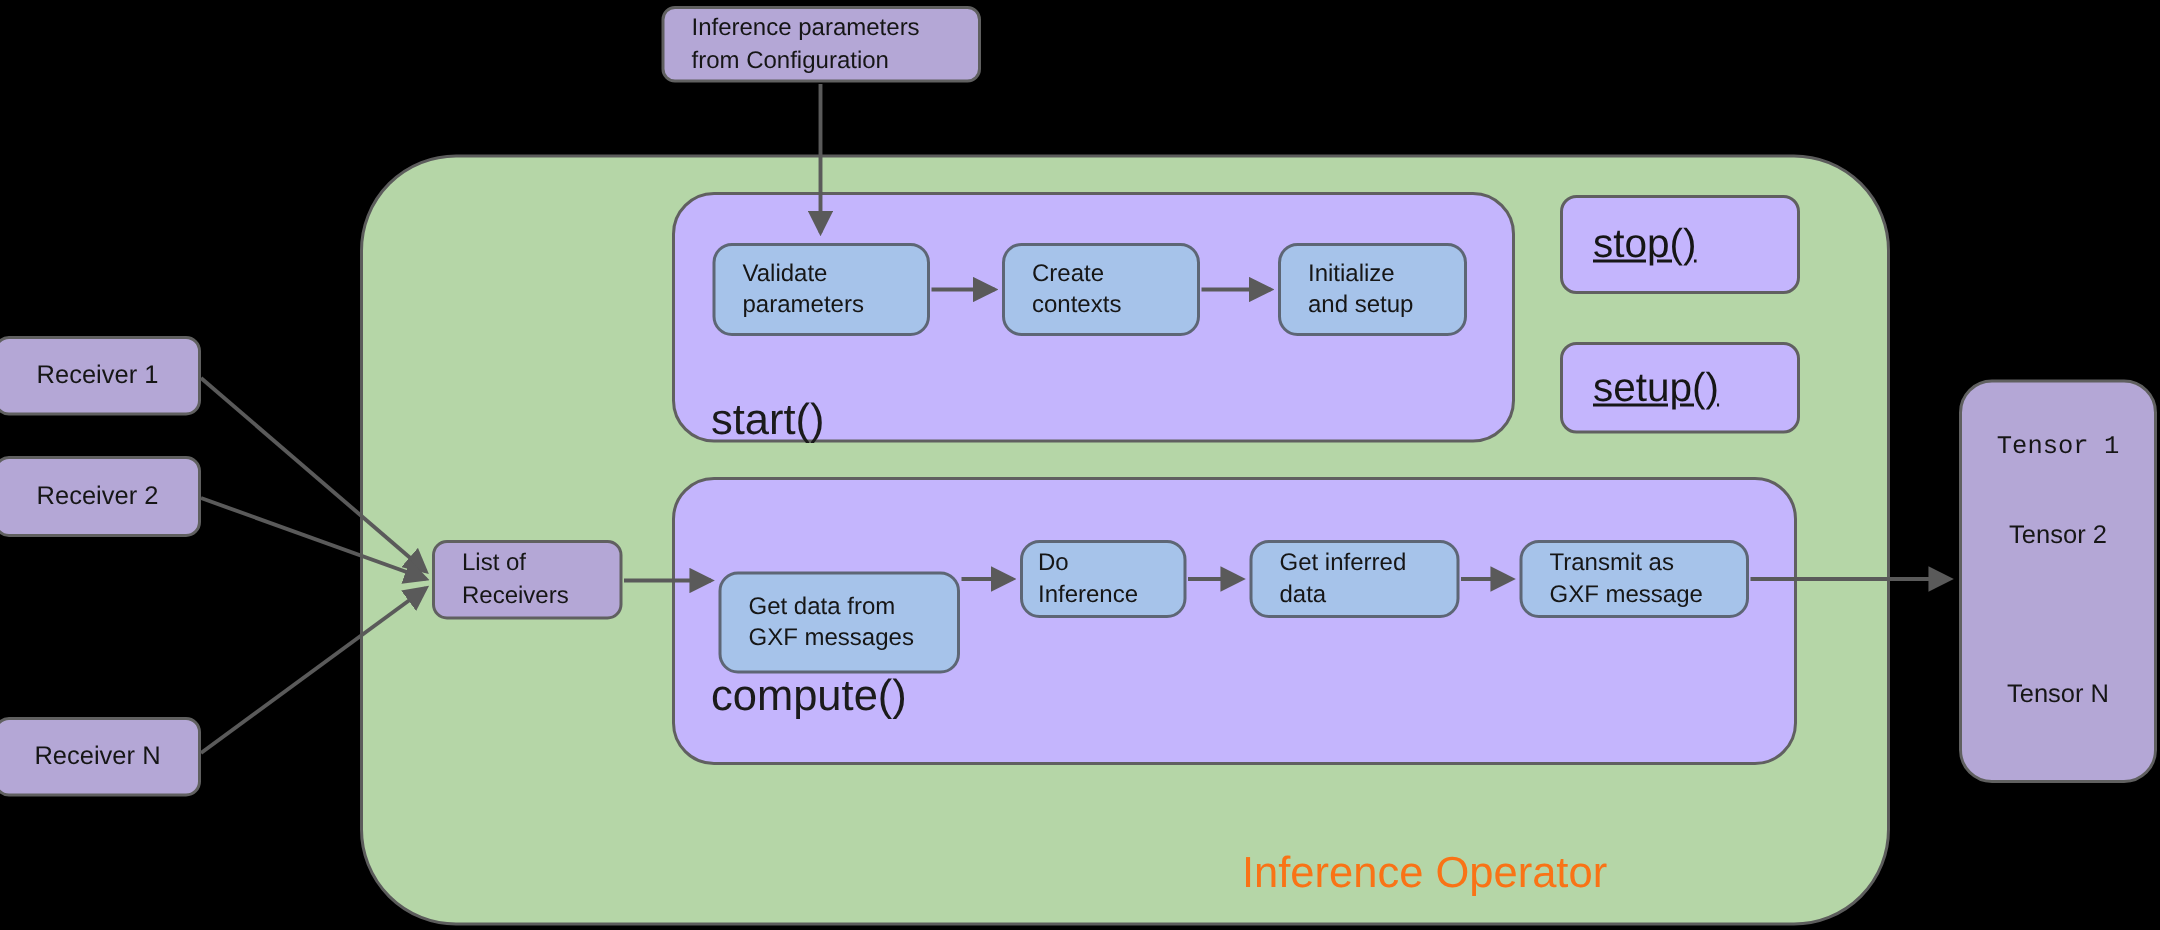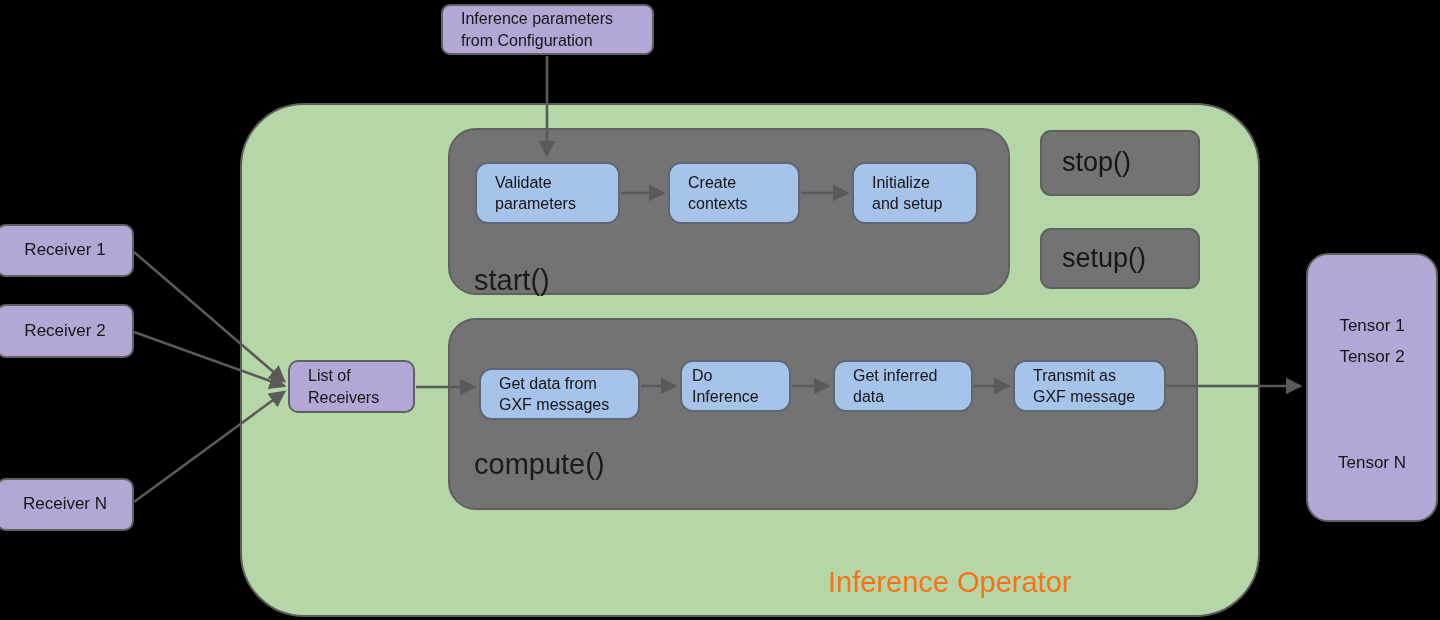--- a/index.html
+++ b/index.html
@@ -20,21 +20,21 @@
     position: absolute;
     box-sizing: border-box;
     border: 2px solid #5f5f5f;
     display: flex;
     align-items: center;
     white-space: pre-line;
     line-height: 1.32;
   }
   .purple { background: #b4a7d6; border-color: #606060; }
   .green  { background: #b5d6a7; border-color: #5c5c5c; border-width: 2.5px; border-radius: 64px; }
-  .yellow { background: #737373; border-color: #606060; }
+  .yellow { background: #c4b5fd; border-color: #606060; text-decoration: underline; }
   .blue   { background: #a6c3ea; border-color: #5d6675; }
   .small-label { font-size: 16px; padding-left: 18px; }
   .center-label { justify-content: center; font-size: 17px; }
   .method-title {
     position: absolute;
     font-size: 29px;
     color: #1b1b1b;
     white-space: nowrap;
   }
   .big-method { font-size: 27px; padding-left: 20px; }
@@ -76,41 +76,41 @@
   <div class="node blue small-label" style="left:668px; top:162px; width:132px; height:62px; border-radius:13px;">Create
 contexts</div>
   <div class="node blue small-label" style="left:852px; top:162px; width:126px; height:62px; border-radius:13px;">Initialize
 and setup</div>
 
   <div class="node yellow big-method" style="left:1040px; top:130px; width:160px; height:66px; border-radius:11px;">stop()</div>
   <div class="node yellow big-method" style="left:1040px; top:228px; width:160px; height:61px; border-radius:11px;">setup()</div>
 
   <div class="node yellow" style="left:448px; top:318px; width:750px; height:192px; border-radius:28px;"></div>
   <div class="method-title" style="left:474px; top:448px;">compute()</div>
-  <div class="node blue small-label" style="left:479px; top:368px; width:161px; height:52px; border-radius:13px;">Get data from
+  <div class="node blue small-label" style="left:479px; top:381px; width:161px; height:68px; border-radius:13px;">Get data from
 GXF messages</div>
   <div class="node blue small-label" style="left:680px; top:360px; width:111px; height:52px; border-radius:13px;padding-left:10px;">Do
 Inference</div>
   <div class="node blue small-label" style="left:833px; top:360px; width:140px; height:52px; border-radius:13px;">Get inferred
 data</div>
   <div class="node blue small-label" style="left:1013px; top:360px; width:153px; height:52px; border-radius:13px;">Transmit as
 GXF message</div>
 
   <div class="node purple small-label" style="left:288px; top:360px; width:127px; height:53px; border-radius:10px;">List of
 Receivers</div>
 
   <div class="node purple small-label" style="left:441px; top:4px; width:213px; height:51px; border-radius:9px;">Inference parameters
 from Configuration</div>
 
   <div class="node purple center-label" style="left:-4px; top:224px; width:138px; height:53px; border-radius:10px;">Receiver 1</div>
   <div class="node purple center-label" style="left:-4px; top:304px; width:138px; height:54px; border-radius:10px;">Receiver 2</div>
   <div class="node purple center-label" style="left:-4px; top:478px; width:138px; height:53px; border-radius:10px;">Receiver N</div>
 
   <div class="node purple" style="left:1306px; top:253px; width:132px; height:269px; border-radius:22px;">
-    <span class="tensor-item" style="top:60px;">Tensor 1</span>
+    <span class="tensor-item" style="top:33px;font-family:Liberation Mono, monospace;">Tensor 1</span>
     <span class="tensor-item" style="top:91px;">Tensor 2</span>
     <span class="tensor-item" style="top:197px;">Tensor N</span>
   </div>
 
   <svg id="arrow-layer" viewBox="0 0 1440 620" xmlns="http://www.w3.org/2000/svg">
     <defs>
       <marker id="ah" viewBox="0 0 10 10" refX="8.5" refY="5" markerWidth="6.5" markerHeight="6.5" orient="auto-start-reverse">
         <path d="M0,0 L10,5 L0,10 z" fill="#5a5a5a"></path>
       </marker>
     </defs>

